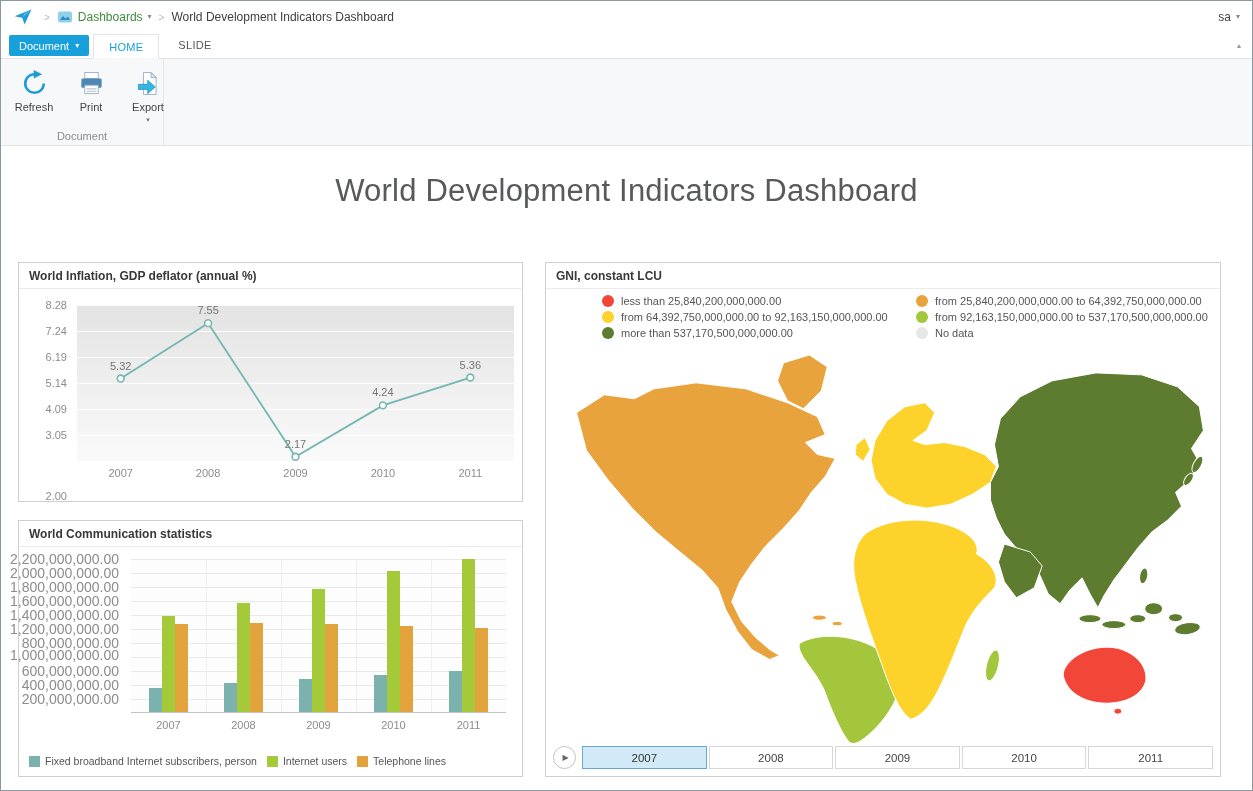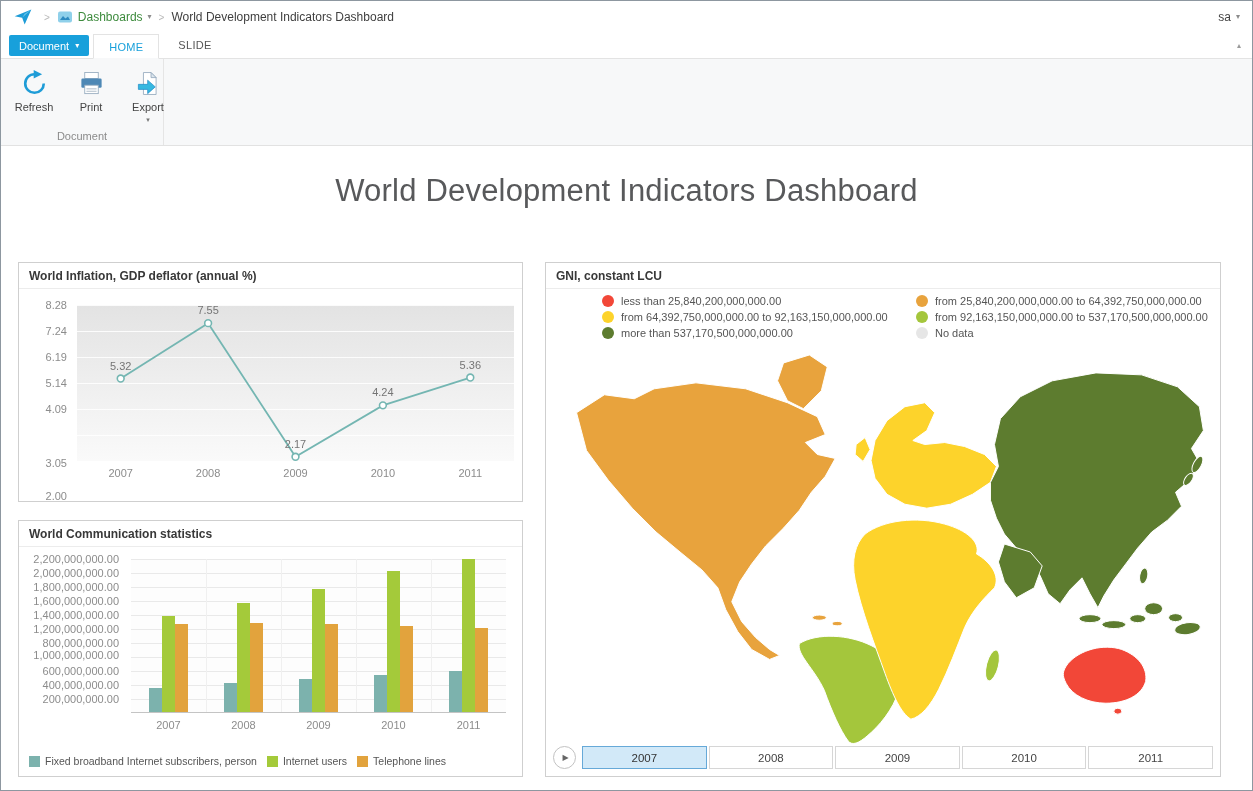--- a/index.html
+++ b/index.html
@@ -58,21 +58,21 @@
   .lc-y{position:absolute;left:0;top:16px;width:54px;height:156px}
   .ylab{position:absolute;right:6px;transform:translateY(-50%);font-size:11px;color:#8c8c8c;white-space:nowrap}
   .lc-plot{position:absolute;left:58px;top:16px;width:437px;height:156px;background:linear-gradient(#e3e3e3,#fafafa)}
   .gridline{position:absolute;left:0;right:0;height:1px;background:rgba(255,255,255,.85)}
   .ptlab{position:absolute;transform:translate(-50%,-100%);font-size:11px;color:#757575}
   .lc-x{position:absolute;left:58px;top:178px;width:437px;display:flex}
   .xlab{flex:1;text-align:center;font-size:11px;color:#8c8c8c}
 
   
   .bc-y{position:absolute;left:0;top:12px;width:106px;height:154px}
-  .bc-y .ylab{font-size:11px}
+  .bc-y .ylab{font-size:14px}
   .bc-plot{position:absolute;left:112px;top:12px;width:375px;height:154px;background:#fdfdfd;border-bottom:1px solid #c4c4c4}
   .bc-grid-h{position:absolute;left:0;right:0;height:1px;background:#e9e9e9}
   .bc-grid-v{position:absolute;top:0;bottom:0;width:1px;background:#f0f0f0}
   .bars-row{position:absolute;left:0;right:0;top:0;bottom:0;display:flex;align-items:flex-end}
   .bar-group{flex:1;display:flex;justify-content:center;align-items:flex-end;height:100%}
   .bar{width:13px}
   .bc-x{position:absolute;left:112px;top:172px;width:375px;display:flex}
   .bc-legend{position:absolute;left:10px;top:208px;display:flex;gap:10px;align-items:center}
   .bc-leg-item{font-size:10.5px;color:#555;display:flex;align-items:center;white-space:nowrap}
   .lg-sq{width:11px;height:11px;display:inline-block;margin-right:5px;flex:0 0 11px}
@@ -176,21 +176,21 @@
 
     <div class="panel panel-inflation">
       <div class="panel-header">World Inflation, GDP deflator (annual %)</div>
       <div class="lc-area">
         <div class="lc-y">
             <div class="ylab" style="top: 0px;">8.28</div>
             <div class="ylab" style="top: 25.8344px;">7.24</div>
             <div class="ylab" style="top: 51.9172px;">6.19</div>
             <div class="ylab" style="top: 78px;">5.14</div>
             <div class="ylab" style="top: 104.083px;">4.09</div>
-            <div class="ylab" style="top: 129.917px; margin-top: 28px;">3.05</div>
+            <div class="ylab" style="top: 129.917px;">3.05</div>
             <div class="ylab" style="top: 156px; margin-top: 35px;">2.00</div>
           </div>
         <div class="lc-plot">
             <div class="gridline" style="top: 0px;"></div>
             <div class="gridline" style="top: 25.8344px;"></div>
             <div class="gridline" style="top: 51.9172px;"></div>
             <div class="gridline" style="top: 78px;"></div>
             <div class="gridline" style="top: 104.083px;"></div>
             <div class="gridline" style="top: 129.917px;"></div>
             <div class="gridline" style="top: 156px;"></div>

